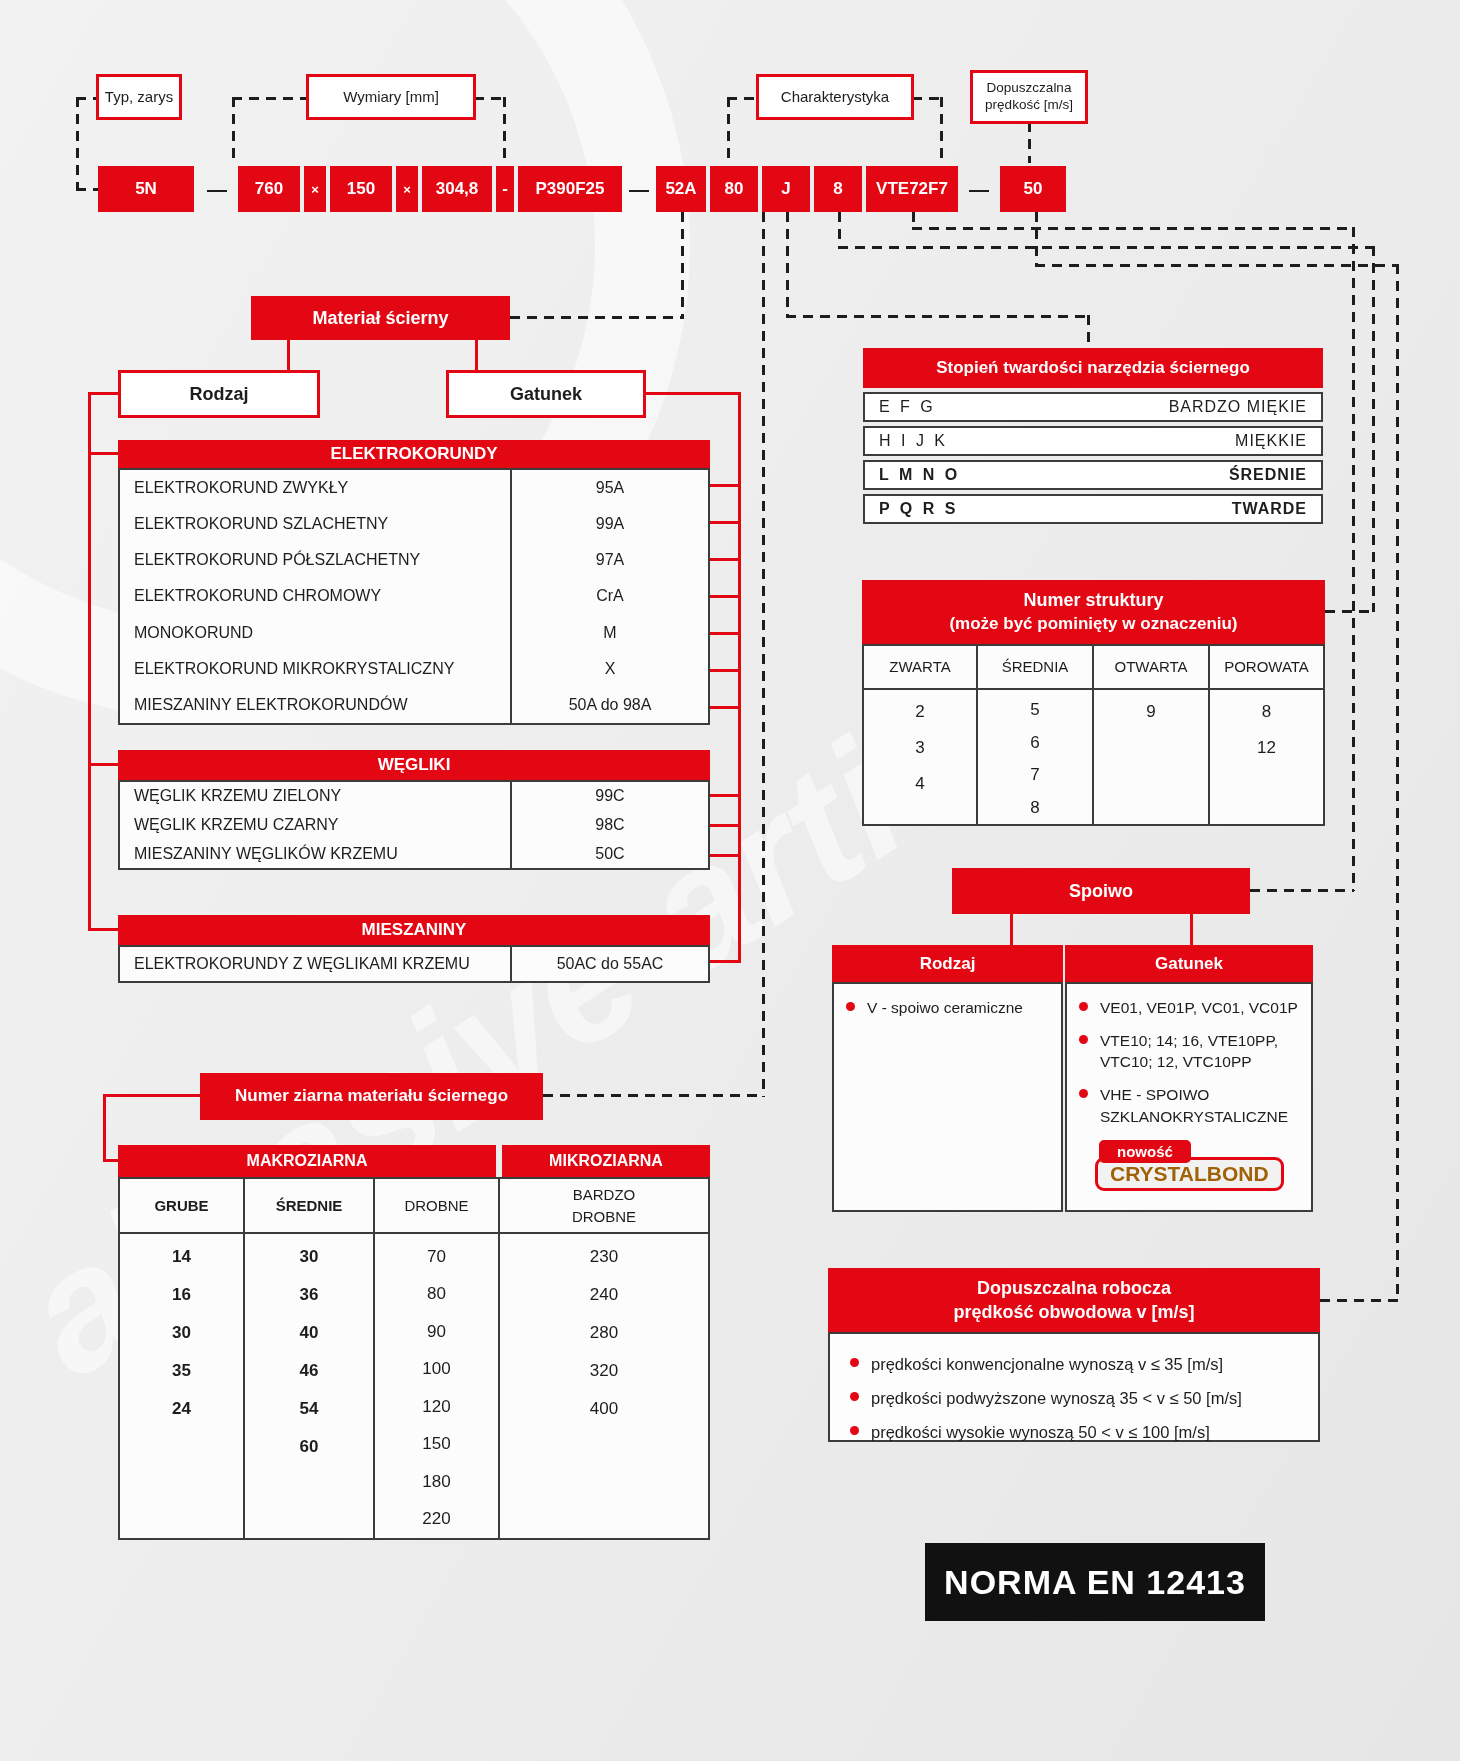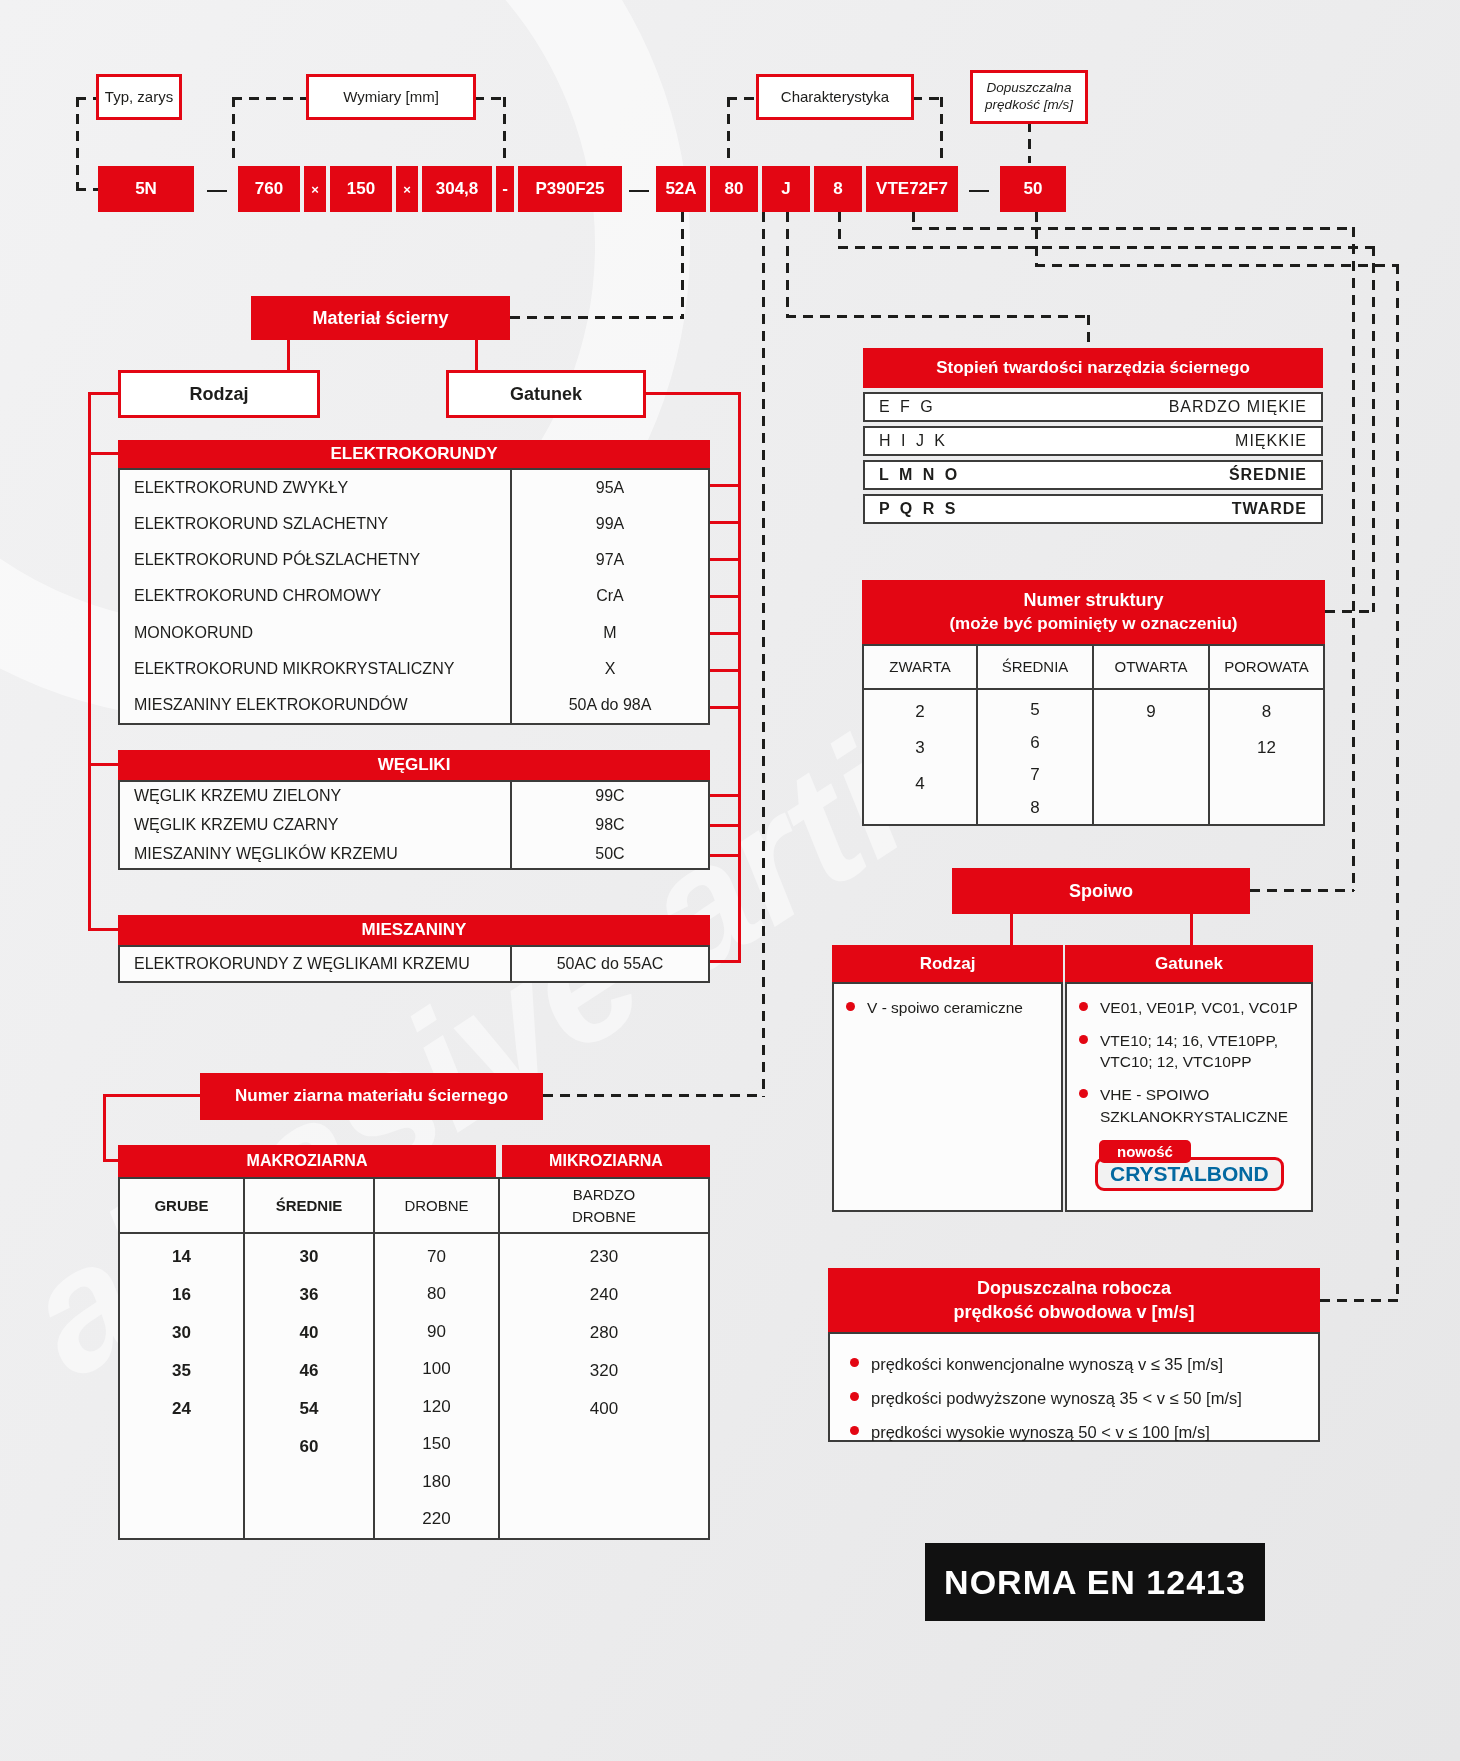--- a/index.html
+++ b/index.html
@@ -56,21 +56,21 @@
   .bullet-item{display:flex;align-items:flex-start;margin-top:11px;font-size:15.5px;line-height:1.4;}
   .bullet-item .dot{width:9px;height:9px;border-radius:50%;background:var(--red);margin:5px 12px 0 0;flex:none;}
   .colhead{position:absolute;background:var(--red);color:#fff;font-weight:700;font-size:17px;
     display:flex;align-items:center;justify-content:center;box-sizing:border-box;}
   .colbody{position:absolute;background:#fcfcfc;border:2px solid var(--line);box-sizing:border-box;padding:2px 12px 10px 12px;}
   
   .badge-wrap{position:absolute;left:28px;top:156px;}
   .badge-new{position:relative;z-index:2;display:inline-block;background:var(--red);color:#fff;font-weight:700;
     font-size:15px;padding:3px 18px;border-radius:5px;margin-left:4px;}
   .badge-brand{position:relative;z-index:1;margin-top:-6px;display:inline-block;background:#f2f2f2;border:3px solid var(--red);
-    border-radius:9px;padding:2px 12px;font-weight:800;font-size:21px;letter-spacing:0;color:#0369a1;}
+    border-radius:9px;padding:2px 12px;font-weight:800;font-size:21px;letter-spacing:0;color:#a16207;}
   .speedbody{position:absolute;background:#fdfdfd;border:2px solid var(--line);box-sizing:border-box;padding:8px 20px;}
   .speedbody .bullet-item{font-size:16.5px;}
   .norma{position:absolute;background:#111;color:#fff;font-weight:800;font-size:34px;letter-spacing:1px;
     display:flex;align-items:center;justify-content:center;}
 </style>
 </head>
 <body>
 
 <div id="canvas">
 
@@ -141,21 +141,21 @@
 
   <div class="labelbox" style="left:96px;top:74px;width:86px;height:46px;">
     <span>Typ, zarys</span>
   </div>
   <div class="labelbox" style="left:306px;top:74px;width:170px;height:46px;">
     <span>Wymiary [mm]</span>
   </div>
   <div class="labelbox" style="left:756px;top:74px;width:158px;height:46px;">
     <span>Charakterystyka</span>
   </div>
-  <div class="labelbox" style="left:970px;top:70px;width:118px;height:54px;font-size:13.5px;padding:0 4px;font-style:italic;">
+  <div class="labelbox" style="left:970px;top:70px;width:118px;height:54px;font-size:13.5px;padding:0 4px;">
     <span>Dopuszczalna prędkość [m/s]</span>
   </div>
 
   <div class="codebox" style="left:98px;width:96px;">5N</div>
   <div class="codedash" style="left:204px;width:26px;">—</div>
   <div class="codebox" style="left:238px;width:62px;text-align:center;">760</div>
   <div class="codebox" style="left:304px;width:22px;font-size:13px;">×</div>
   <div class="codebox" style="left:330px;width:62px;">150</div>
   <div class="codebox" style="left:396px;width:22px;font-size:13px;">×</div>
   <div class="codebox" style="left:422px;width:70px;">304,8</div>

